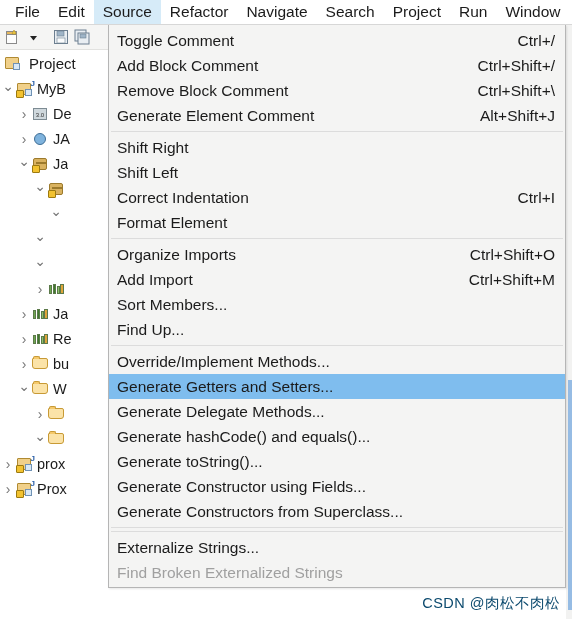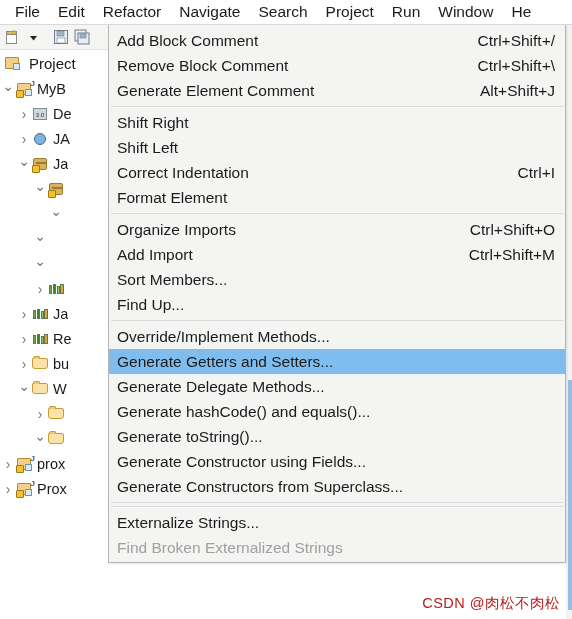--- a/index.html
+++ b/index.html
@@ -267,21 +267,21 @@
     margin: 3px 2px;
     background: #dcdcdc;
   }
 
   
   .watermark {
     position: absolute;
     right: 12px;
     bottom: 6px;
     font-size: 14.5px;
-    color: #b91c1c;
+    color: #0c4a6e;
     letter-spacing: 0.5px;
     z-index: 30;
     pointer-events: none;
     white-space: nowrap;
   }
 
   
   .right-sliver {
     position: absolute;
     left: 566px; top: 25px;
@@ -299,20 +299,21 @@
   }
 </style>
 </head>
 <body>
 
 <div id="app">
 
   <div class="menubar" id="menubar">
       <div class="menubar-item">File</div>
       <div class="menubar-item">Edit</div>
+      <div class="menubar-item active">Source</div>
       <div class="menubar-item">Refactor</div>
       <div class="menubar-item">Navigate</div>
       <div class="menubar-item">Search</div>
       <div class="menubar-item">Project</div>
       <div class="menubar-item">Run</div>
       <div class="menubar-item">Window</div>
       <div class="menubar-item">He</div>
     </div>
 
   <div class="toolbar">
@@ -508,20 +509,24 @@
         </div>
       </div>
     <div class="panel-scroll"></div>
   </div>
 
   <div class="right-sliver"></div>
   <div class="right-accent"></div>
 
   <div class="menu" id="source-menu">
       <div class="menu-item">
+        <span class="mi-label">Toggle Comment</span>
+        <span class="mi-accel">Ctrl+/</span>
+      </div>
+      <div class="menu-item">
         <span class="mi-label">Add Block Comment</span>
         <span class="mi-accel">Ctrl+Shift+/</span>
       </div>
       <div class="menu-item">
         <span class="mi-label">Remove Block Comment</span>
         <span class="mi-accel">Ctrl+Shift+\</span>
       </div>
       <div class="menu-item">
         <span class="mi-label">Generate Element Comment</span>
         <span class="mi-accel">Alt+Shift+J</span>

